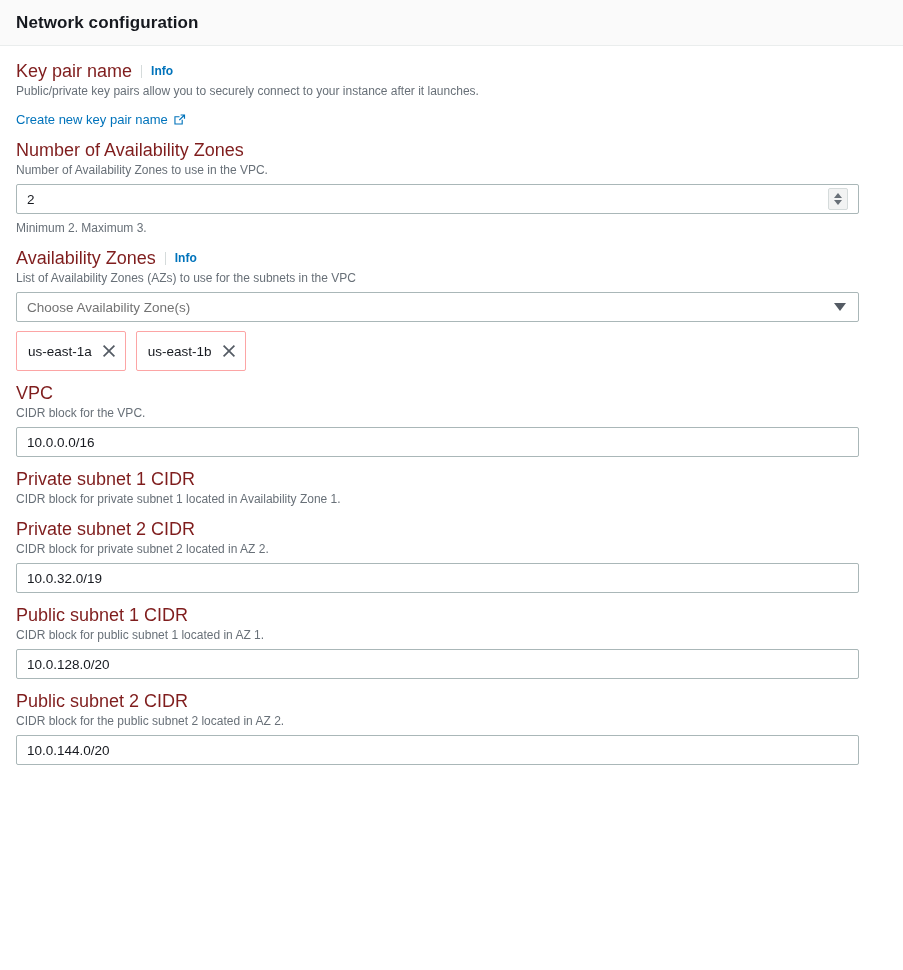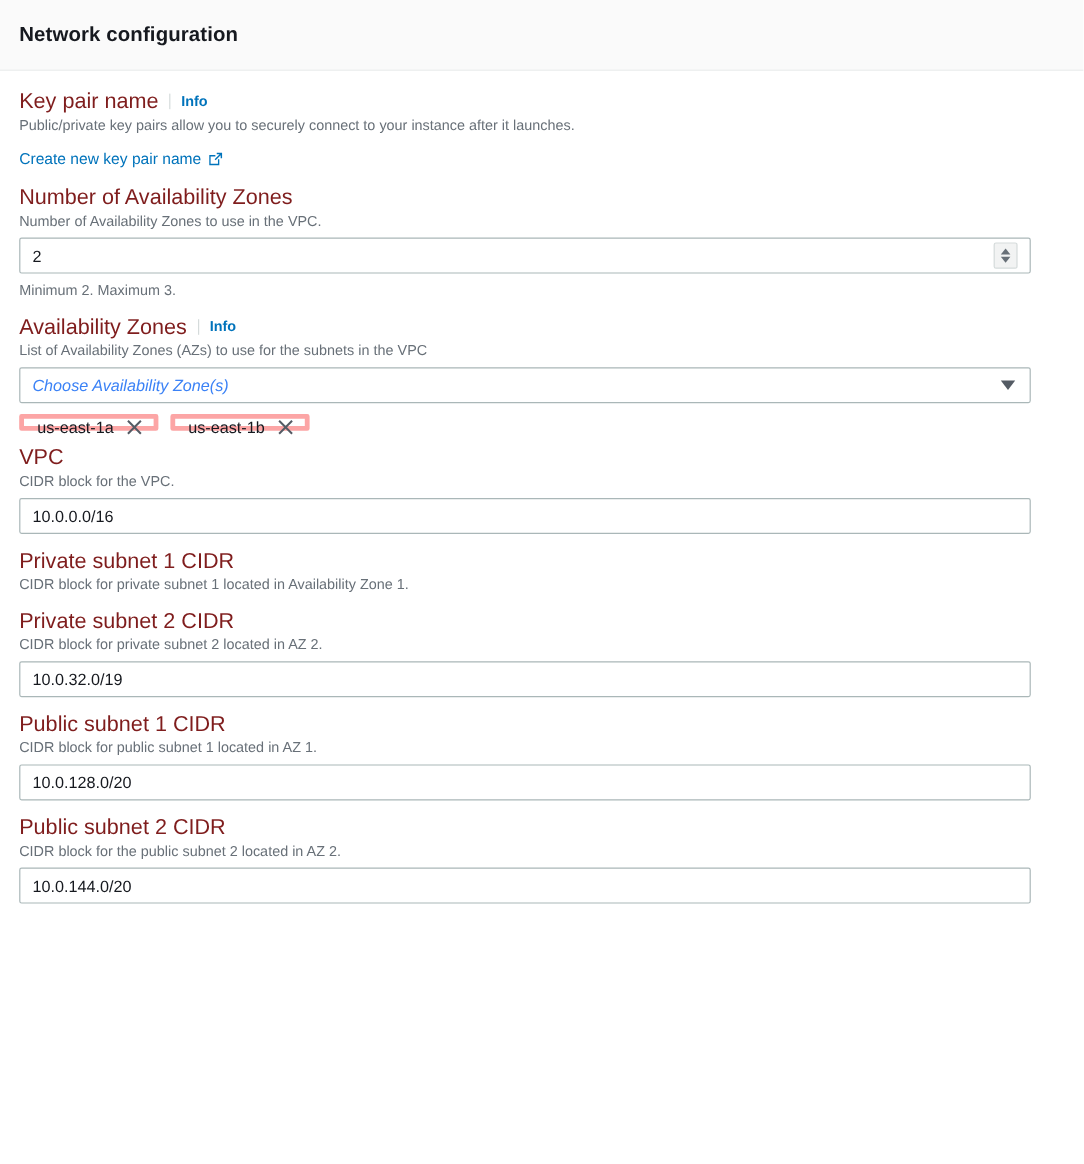--- a/index.html
+++ b/index.html
@@ -9,21 +9,21 @@
     background: #ffffff;
     font-family: "Liberation Sans", sans-serif;
     color: #16191f;
     overflow: hidden;
   }
 
   .page { width: 903px; height: 970px; position: relative; background:#fff; }
 
   
   .panel-header {
-    height: 59px;
+    height: 46px;
     background: #fafafa;
     border-bottom: 1px solid #eaeded;
     display: flex;
     align-items: center;
     padding: 0 16px;
   }
   .panel-title {
     font-size: 17px;
     font-weight: bold;
     color: #16191f;
@@ -85,22 +85,21 @@
     background: #fff;
     display: flex;
     align-items: center;
     padding: 0 10px;
     font-size: 13.5px;
     color: #16191f;
     position: relative;
   }
   .input-box .val { flex: 1; }
   .input-box .val.placeholder {
-    color: #3b82f6;
-    font-style: italic;
+    color: #737373;
   }
 
   .select-caret {
     width: 0; height: 0;
     border-left: 6px solid transparent;
     border-right: 6px solid transparent;
     border-top: 8px solid #545b64;
     margin-right: 2px;
   }
 
@@ -137,24 +136,25 @@
     color: #0073bb;
     cursor: pointer;
     margin-top: 7px;
   }
   .ext-link .glyph { display: inline-flex; }
 
   
   .token-row { display: flex; gap: 10px; margin-top: 9px; }
   .token {
     display: inline-flex;
+    align-items: center;
     gap: 10px;
-    height: 14px;
+    height: 40px;
     padding: 0 9px 0 11px;
-    border: 4px solid #fca5a5;
+    border: 1px solid #fca5a5;
     border-radius: 2px;
     background: #fff;
     font-size: 13.5px;
     color: #16191f;
   }
   .token .x { display:inline-flex; cursor: pointer; }
 
   
   .error-group {
     position: absolute;

